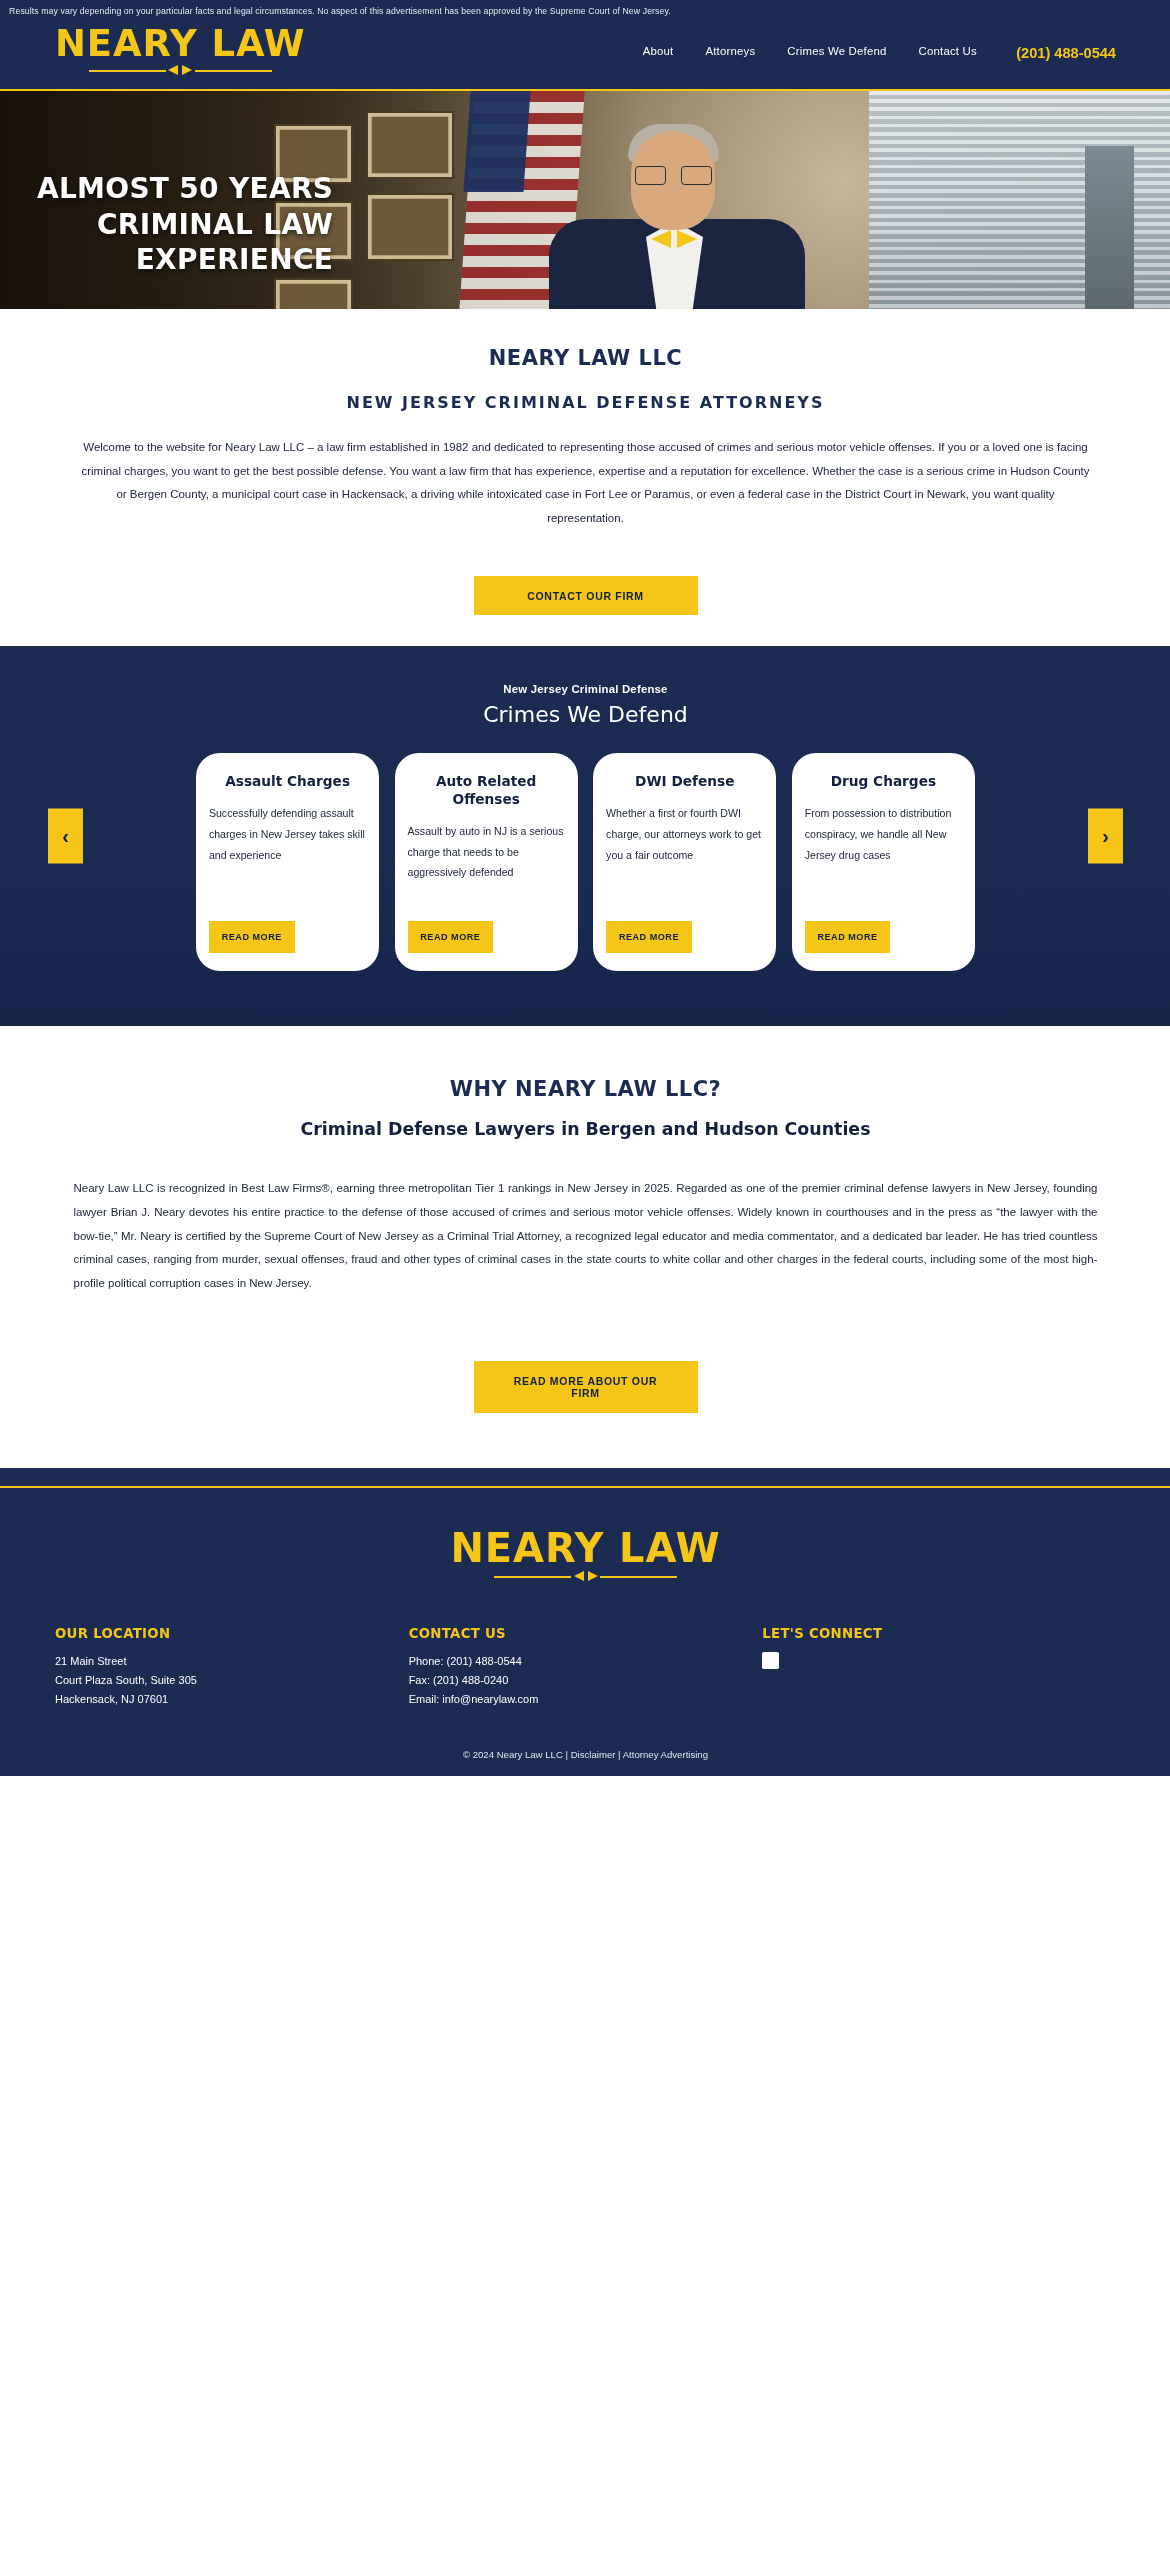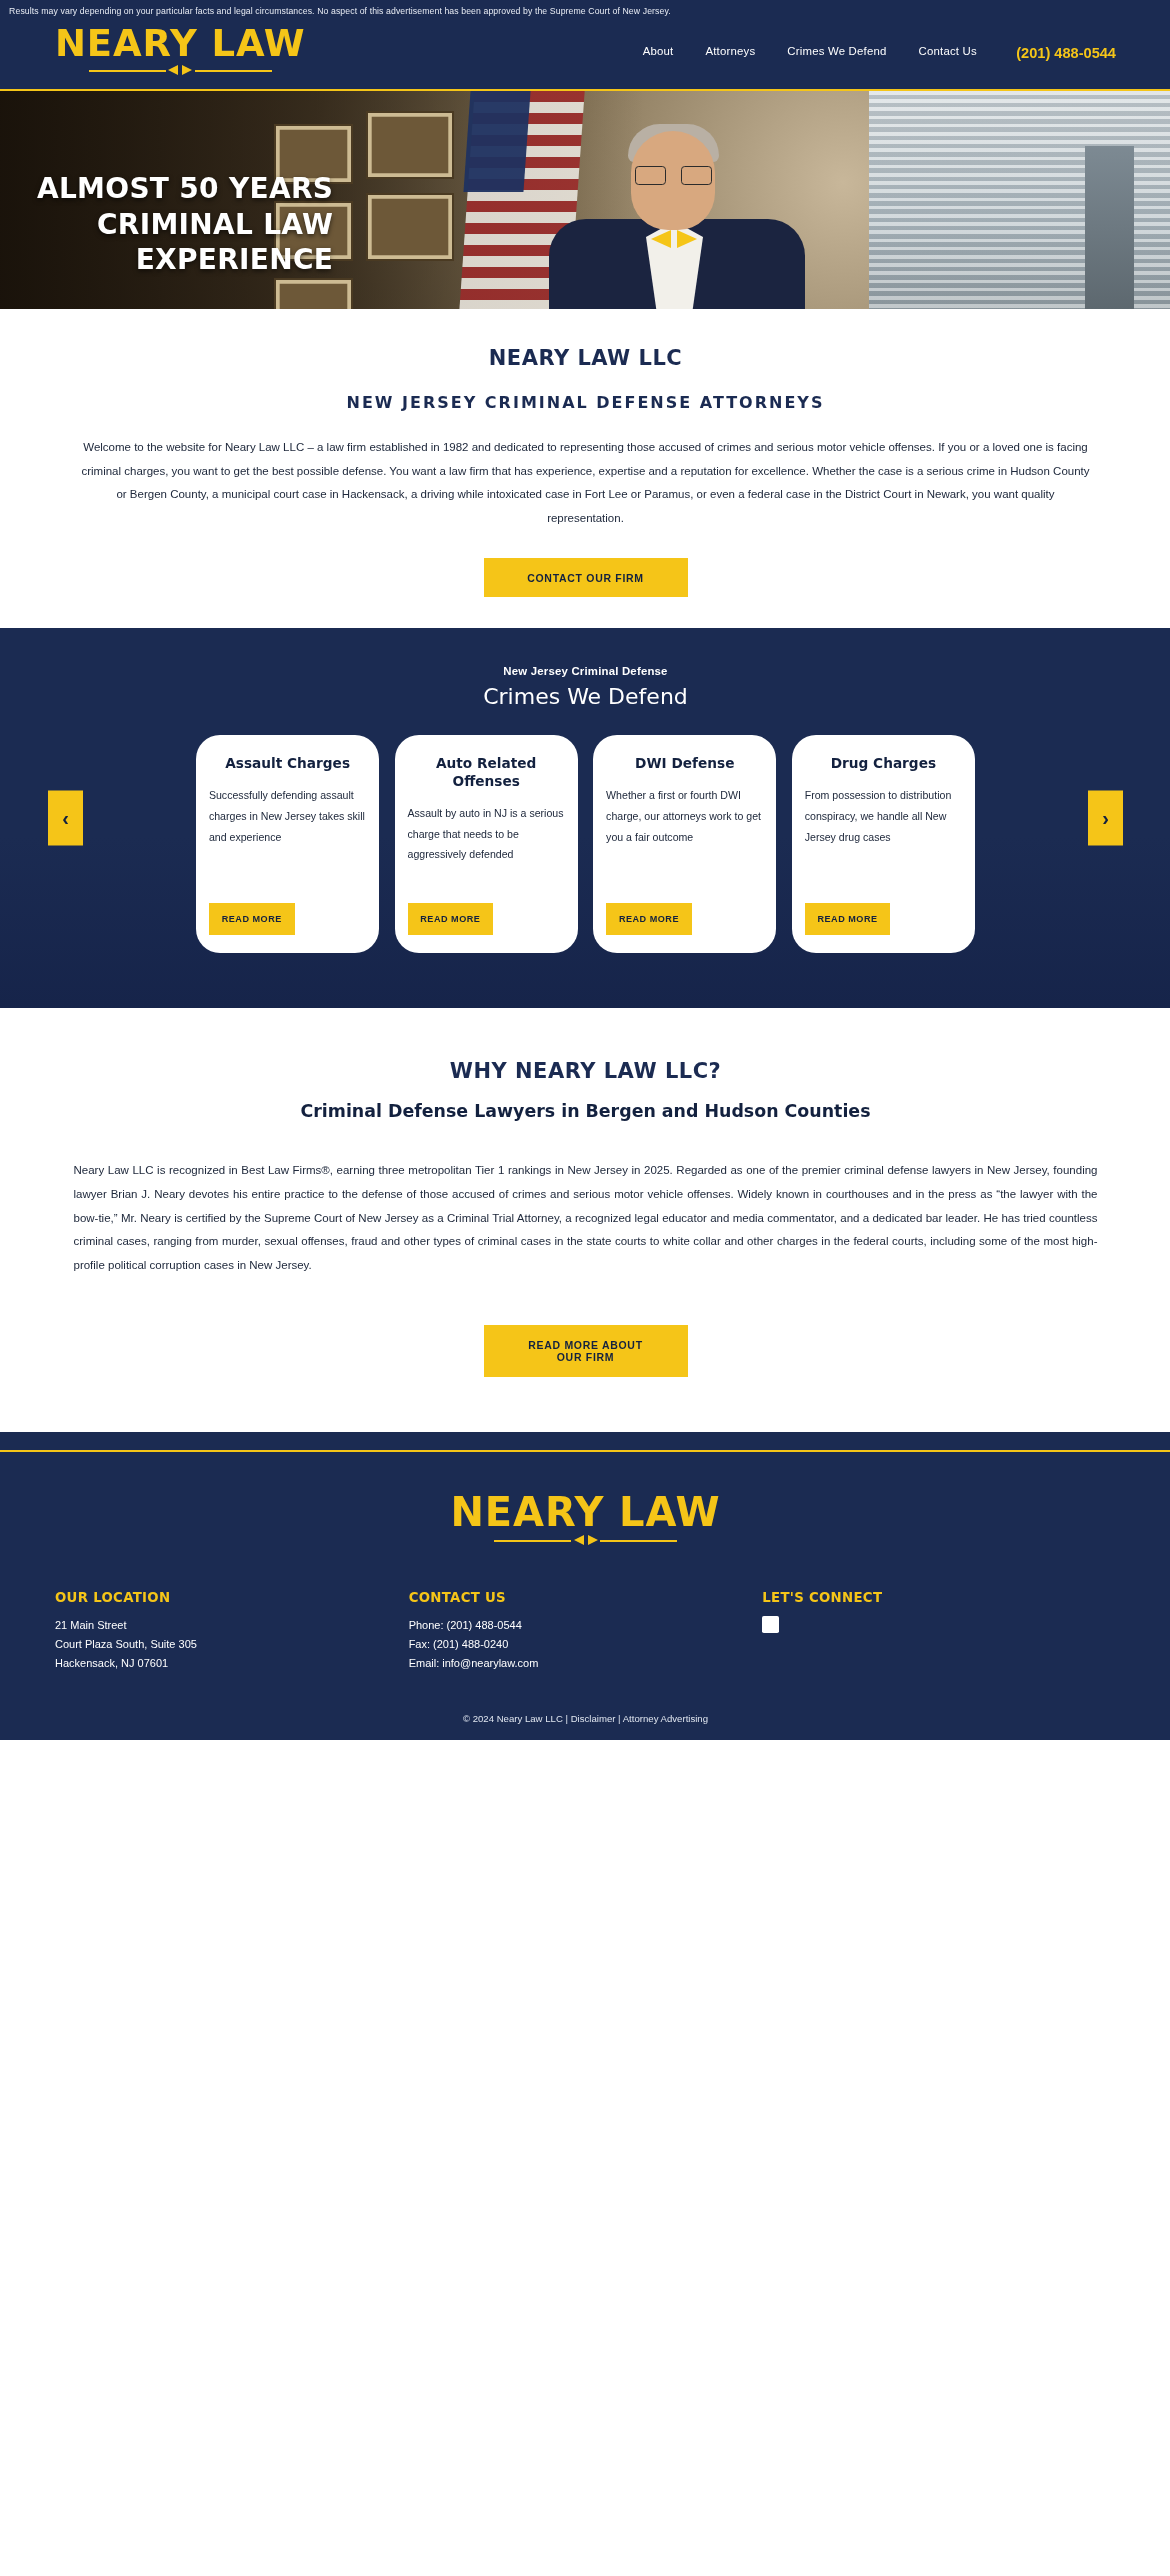--- a/index.html
+++ b/index.html
@@ -207,21 +207,21 @@
     font-size: 10.5px;
     font-weight: bold;
     letter-spacing: 0.7px;
     padding: 13.7px 31px;
     text-decoration: none;
     border: none;
     cursor: pointer;
     font-family: "Liberation Sans", sans-serif;
   }
   .intro-cta-wrap { margin: 27.4px 0 31px 0; }
-  .btn-wide { width: 204px; }
+  .btn-wide { width: 224px; margin-top: 18px; }
 
   
   .crimes {
     background: linear-gradient(180deg,#1b2b52 0%, #1b2b52 55%, #16244a 100%);
     padding: 37px 0 55px 0;
     position: relative;
     text-align: center;
   }
   .crimes-eyebrow {
     color: #ffffff;

